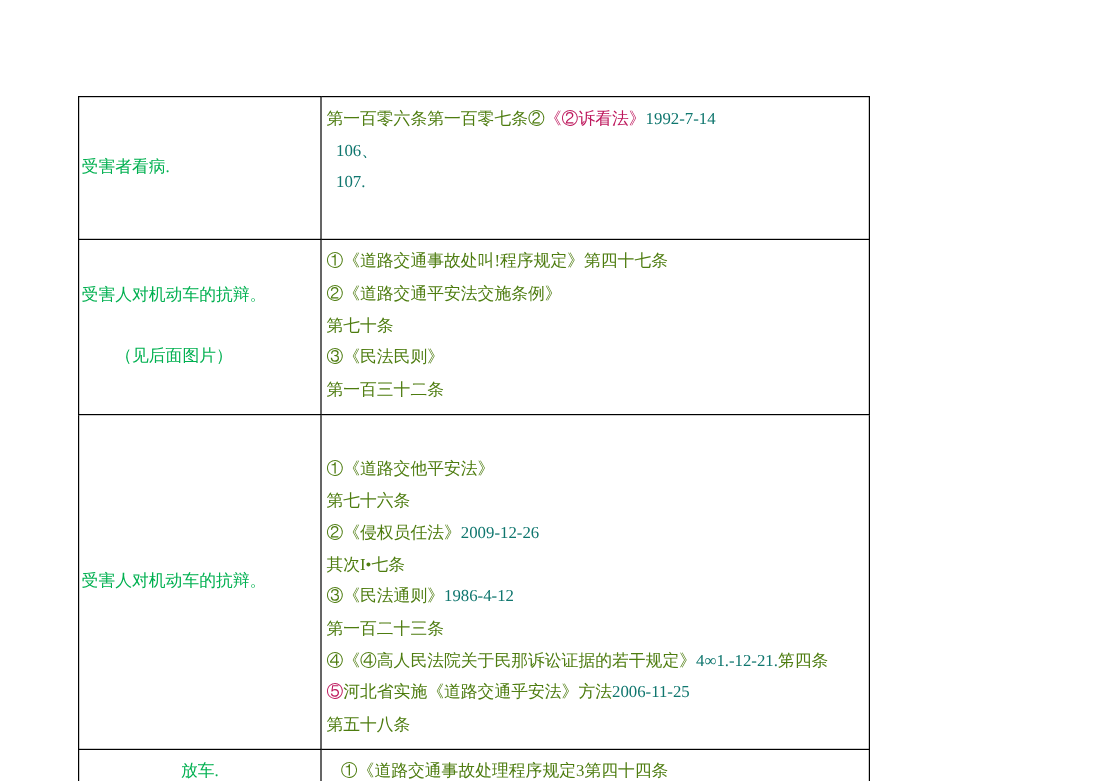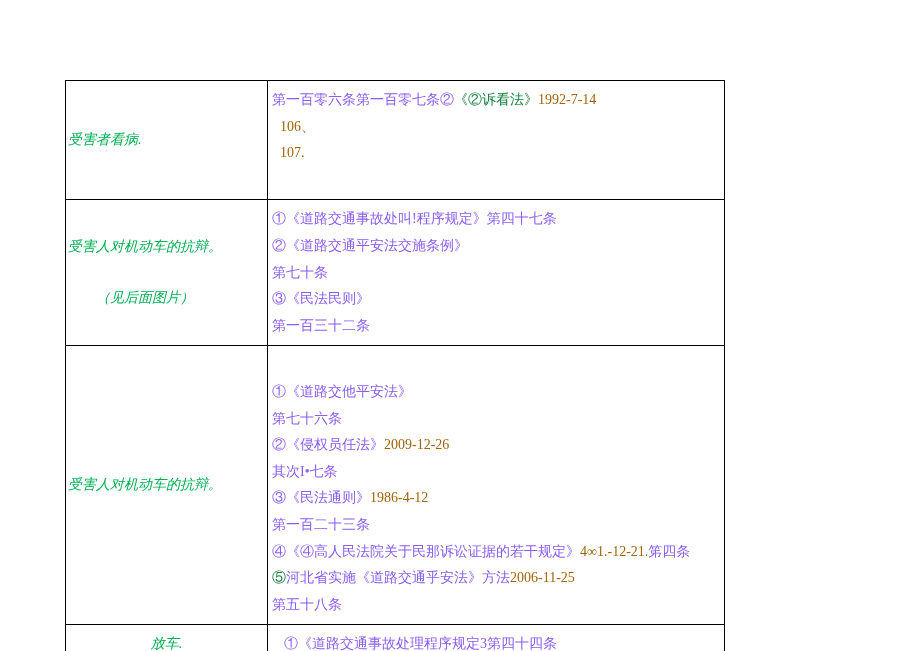--- a/index.html
+++ b/index.html
@@ -23,32 +23,31 @@
     border: 1px solid #000;
     padding: 6px 4px;
     vertical-align: middle;
     line-height: 1.9;
     word-break: break-all;
   }
   .col-left {
     width: 195px;
     color: #00b050;
     text-align: center;
-    font-style: italic;
   }
   .col-right {
     width: auto;
     color: #00b050;
     text-align: left;
   }
   .left-align { text-align: left; padding-left: 2px; }
   .indent { padding-left: 8px; }
-  .blue { color: #a16207; }
-  .red { color: #15803d; }
-  .green { color: #8b5cf6; }
+  .blue { color: #0f766e; }
+  .red { color: #be185d; }
+  .green { color: #4d7c0f; }
   .row5-right { vertical-align: bottom; }
   .row5-right .inner { padding-left: 12px; }
   .clip {
     overflow: hidden;
     height: 571px; 
   }
 </style>
 </head>
 <body>
 

